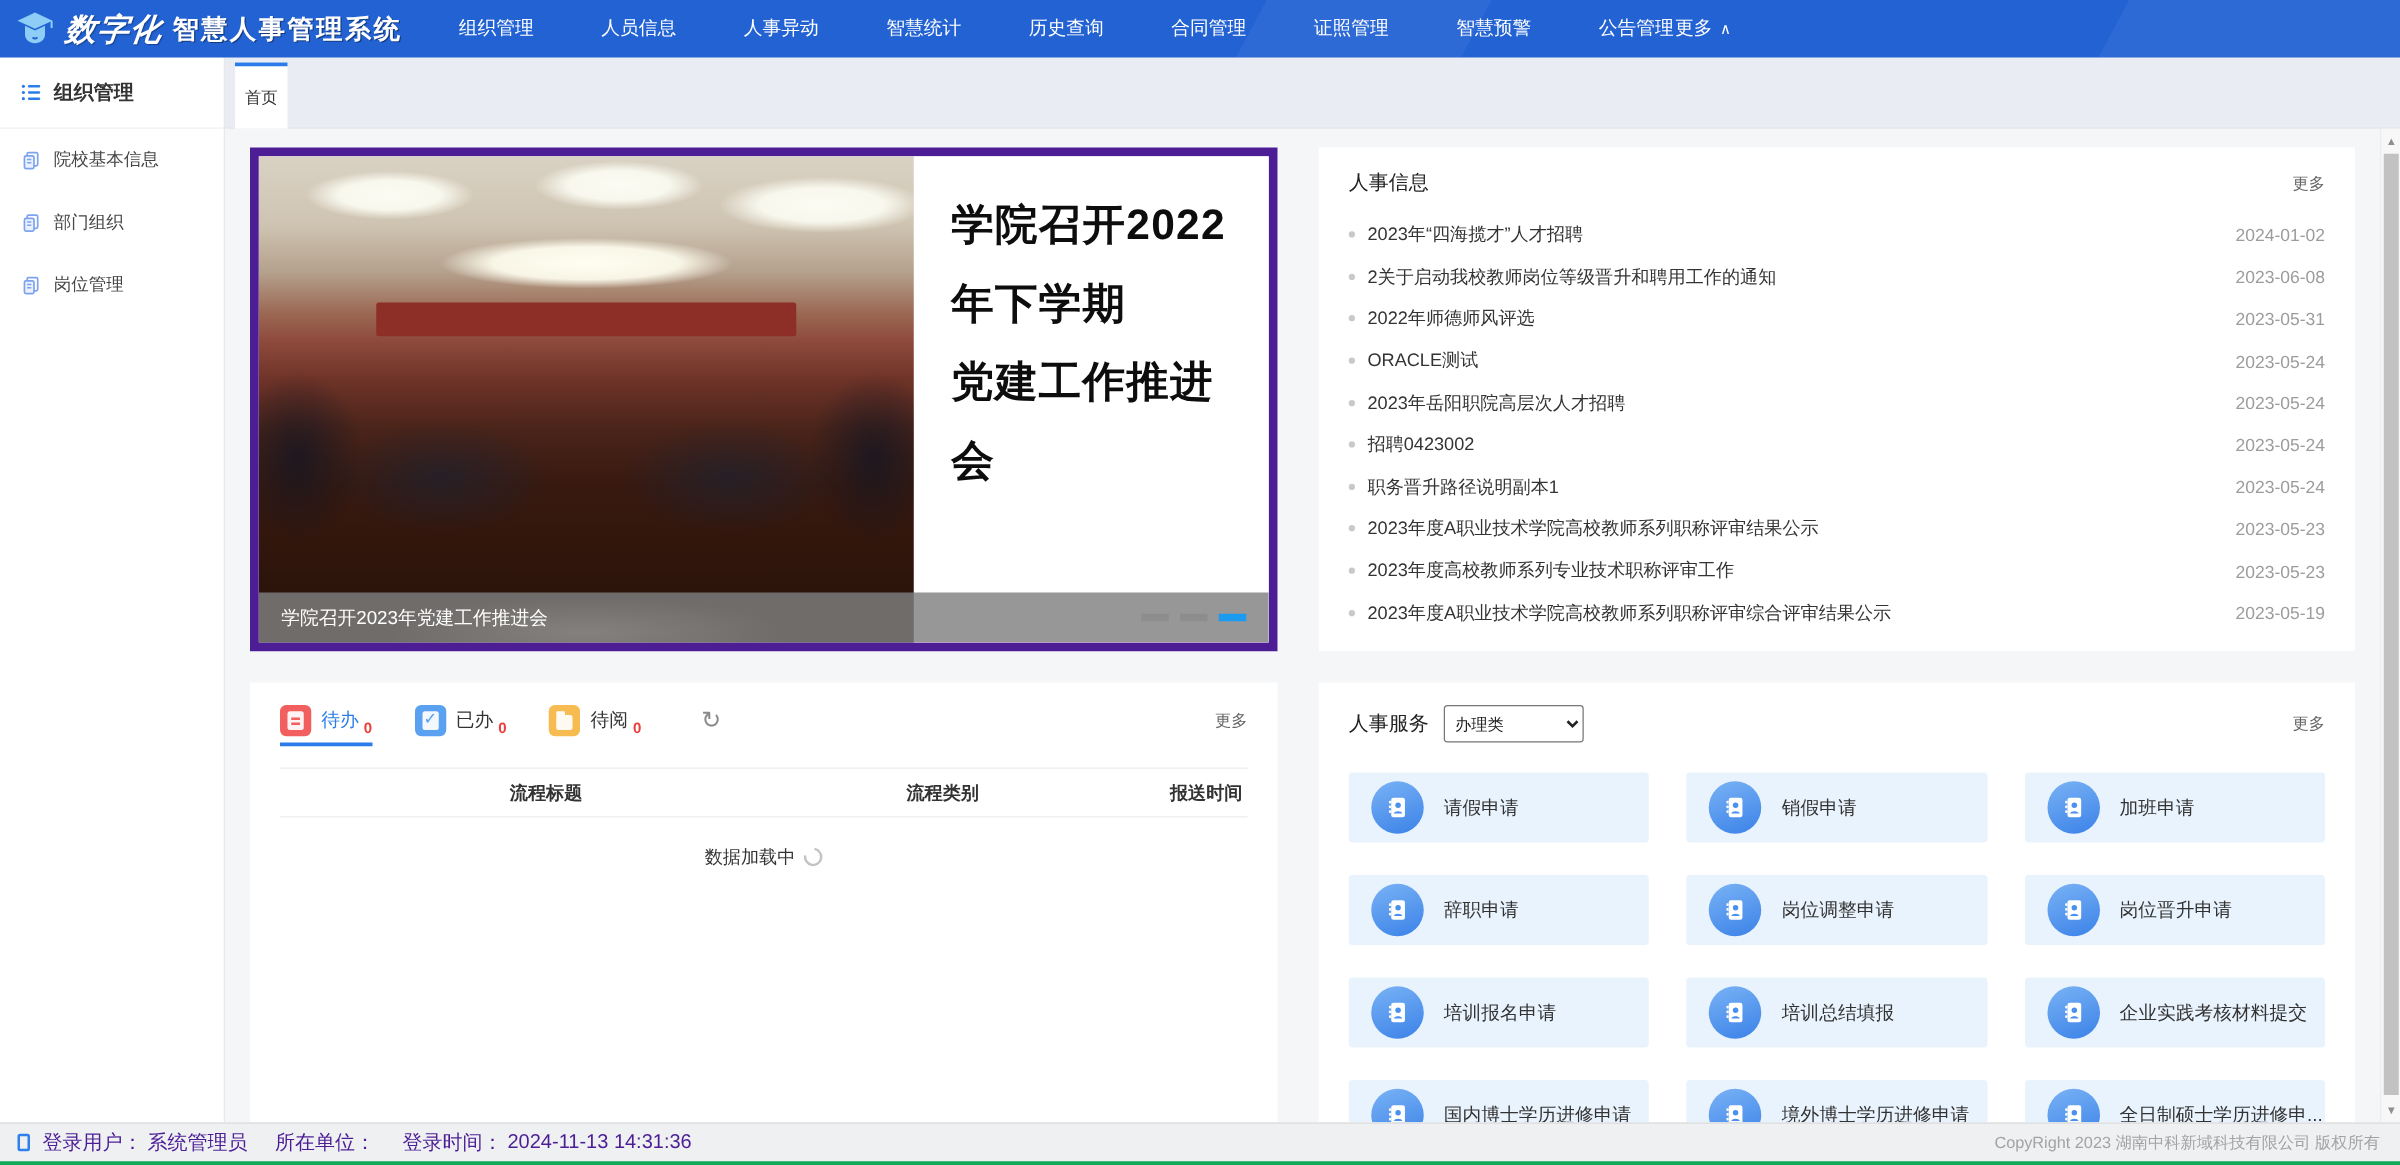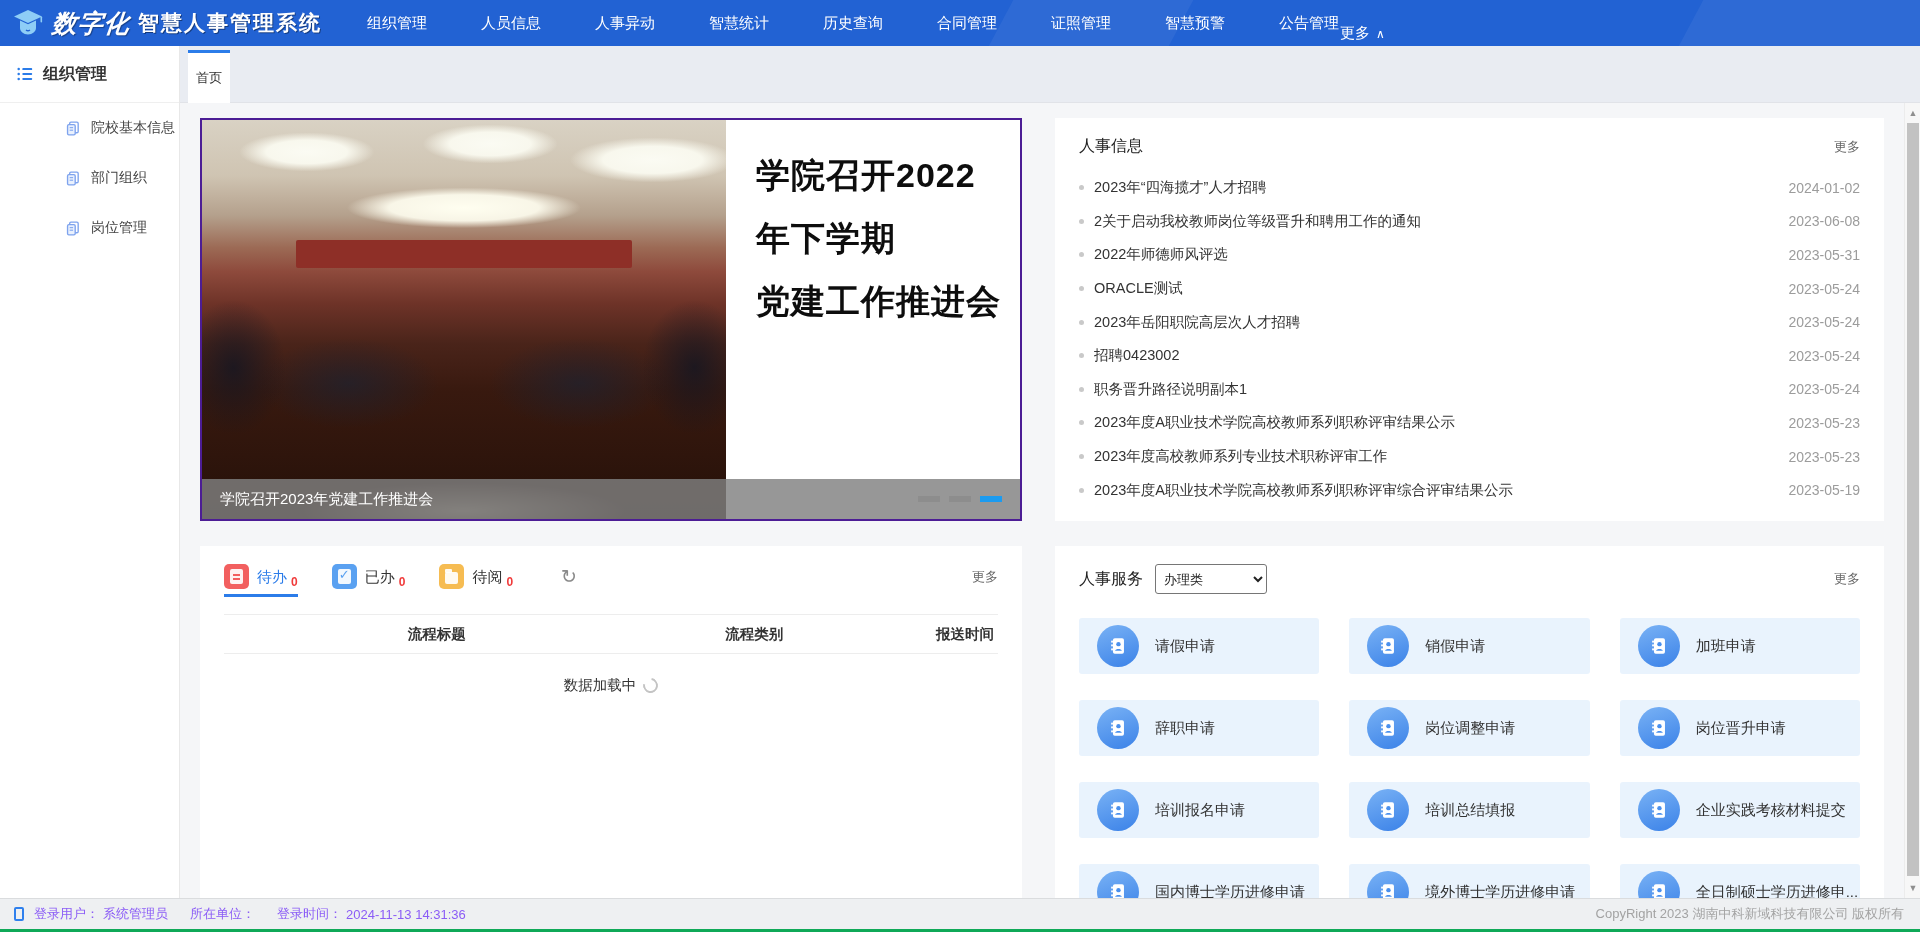--- a/index.html
+++ b/index.html
@@ -14,50 +14,50 @@
   .nav::before { left:1000px; width:180px; }
   .nav::after  { left:1690px; width:260px; }
   .brand { position:absolute; left:12px; top:0; height:46px; display:flex; align-items:center; }
   .brand svg { width:32px; height:32px; margin-right:8px; }
   .brand-prefix { font-style:italic; font-weight:900; font-size:25px; letter-spacing:1px;
     text-shadow:1px 1px 1px rgba(0,0,0,.35); transform:skewX(-6deg); }
   .brand-title { font-weight:900; font-size:21px; letter-spacing:2px; margin-left:8px;
     text-shadow:1px 1px 0 rgba(0,0,0,.4); }
   .nav-menu { position:absolute; left:340px; top:0; height:46px; display:flex; align-items:center; }
   .nav-item { padding:0 27px; font-size:15px; height:46px; line-height:46px; cursor:pointer; white-space:nowrap; }
-  .nav-more { position:absolute; left:1340px; top:10px; height:56px; line-height:46px;
+  .nav-more { position:absolute; left:1340px; top:0; height:56px; line-height:46px;
     font-size:15px; cursor:pointer; }
   .nav-more .caret { font-size:12px; margin-left:6px; }
 
   
   .sidebar { position:absolute; left:0; top:46px; width:180px; bottom:34px;
     background:#fff; border-right:1px solid #e8e8e8; z-index:10; }
   .sidebar-header { height:57px; display:flex; align-items:center; padding-left:16px;
     border-bottom:1px solid #efefef; font-size:16px; font-weight:bold; color:#333; }
   .sidebar-header svg { width:18px; height:18px; margin-right:9px; }
   .side-item { height:50px; display:flex; align-items:center; padding-left:17px;
-    font-size:14px; color:#444; cursor:pointer;margin-left:48px; }
+    font-size:14px; color:#444; cursor:pointer; }
   .side-item svg { width:17px; height:17px; margin-right:9px; }
 
   
   .tabbar { position:absolute; left:180px; top:46px; right:0; height:57px;
     background:#e9ecf2; border-bottom:1px solid #e1e3e8; }
   .tab-active { position:absolute; left:8px; top:4px; width:42px; height:53px;
     background:#fff; border-top:3px solid #2b7ce9; display:flex; align-items:center;
     justify-content:center; font-size:13px; color:#333; cursor:pointer; }
 
   
   .main { position:absolute; left:180px; top:103px; right:0; bottom:34px;
     background:#f5f6f8; padding:15px 36px 0 20px; overflow:hidden; }
   .row1 { display:flex; gap:33px; height:403px; }
   .row2 { display:flex; gap:33px; height:352px; margin-top:25px; }
   .panel { background:#fff; }
 
   
-  .carousel { position:relative; width:822px; border:2px solid #4c1d95; overflow:hidden; }
+  .carousel { position:relative; width:822px; border:7px solid #4c1d95; overflow:hidden; }
   .slide { display:flex; height:100%; }
   .slide-img { width:524px; height:100%; position:relative; cursor:pointer; background:
     radial-gradient(ellipse 90px 26px at 20% 8%,  #fbfbf3 0%, rgba(250,250,240,.95) 45%, transparent 75%),
     radial-gradient(ellipse 90px 26px at 55% 6%,  #fbfbf3 0%, rgba(250,250,240,.95) 45%, transparent 75%),
     radial-gradient(ellipse 110px 30px at 86% 10%, #fbfbf3 0%, rgba(250,250,240,.95) 45%, transparent 75%),
     radial-gradient(ellipse 150px 26px at 50% 22%, #fffef0 0%, rgba(255,254,240,.9) 50%, transparent 78%),
     radial-gradient(ellipse 230px 40px at 50% 98%, rgba(235,225,200,.55) 0%, transparent 70%),
     radial-gradient(ellipse 70px 90px at 6% 62%,  rgba(20,22,34,.8) 0%, transparent 75%),
     radial-gradient(ellipse 70px 90px at 94% 62%, rgba(20,22,34,.8) 0%, transparent 75%),
     radial-gradient(ellipse 120px 60px at 28% 66%, rgba(30,34,48,.7) 0%, transparent 75%),
@@ -130,21 +130,21 @@
   .svc-icon { width:42px; height:42px; border-radius:50%; flex:0 0 auto;
     background:linear-gradient(160deg,#79b2f5 0%,#3b82e8 100%);
     display:flex; align-items:center; justify-content:center; }
   .svc-icon svg { width:22px; height:22px; }
   .svc-label { margin-left:16px; font-size:15px; color:#333; white-space:nowrap; }
 
   
   .footer { position:absolute; left:0; right:0; bottom:0; height:34px; background:#eef0f2;
     border-top:1px solid #dadcde; border-bottom:3px solid #0fa958; display:flex;
     align-items:center; padding:0 16px 0 14px; z-index:40; }
-  .footer-left { display:flex; align-items:center; font-size:13px; color:#8b5cf6; gap:4px; }
+  .footer-left { display:flex; align-items:center; font-size:16px; color:#4c1d95; gap:4px; }
   .user-ico { width:10px; height:14px; border:2px solid #2f80ed; border-radius:2px;
     display:inline-block; margin-right:6px; }
   .footer-left .sep { display:inline-block; width:14px; }
   .footer-right { margin-left:auto; font-size:13px; color:#a3a3a3; }
 
   
   .scrollbar { position:absolute; right:0; top:103px; bottom:34px; width:16px;
     background:#f7f7f7; border-left:1px solid #ececec; z-index:20; }
   .sb-arrow { position:absolute; left:0; width:16px; height:16px; color:#8f8f8f;
     font-size:9px; text-align:center; line-height:16px; cursor:pointer; }

